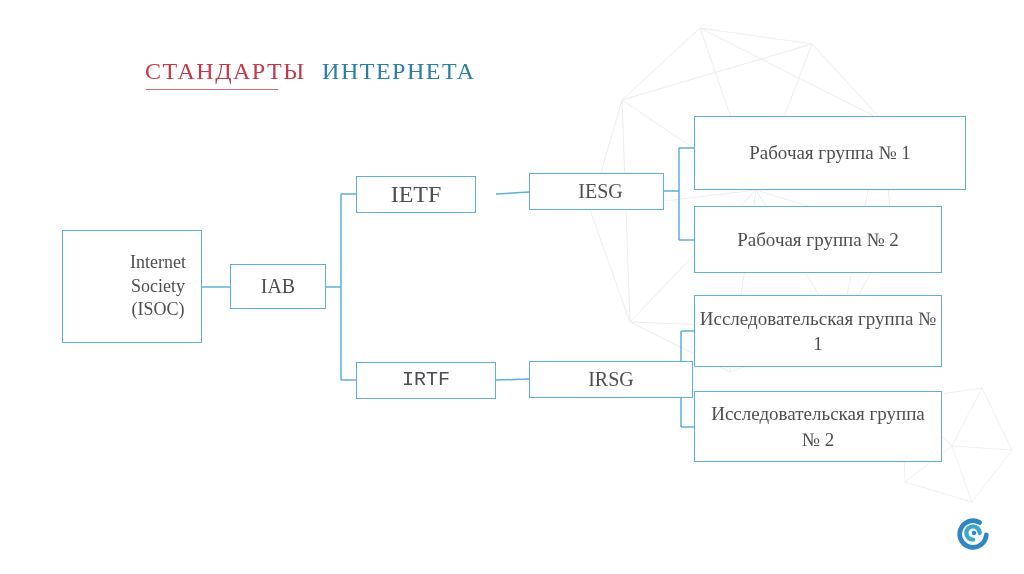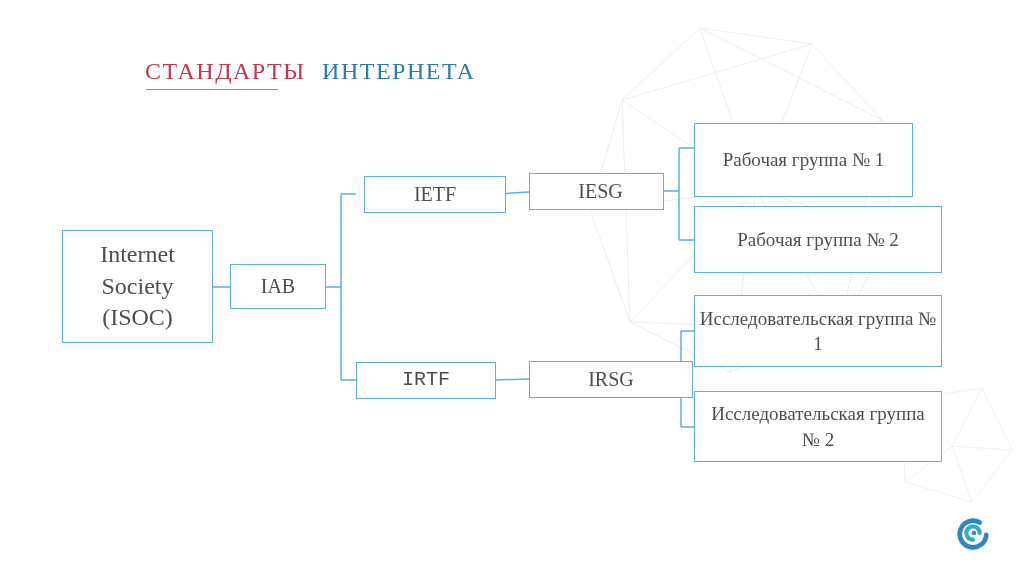--- a/index.html
+++ b/index.html
@@ -31,28 +31,28 @@
     position:absolute;
     border:1.5px solid #5fb0d6;
     background:#ffffff;
     display:flex;align-items:center;justify-content:center;
     text-align:center;
     color:#4e4f52;
     box-sizing:border-box;
     line-height:1.32;
     z-index:2;
   }
-  .box-isoc{left:62px;top:230px;width:151px;height:113px;font-size:24px;}
+  .box-isoc{left:62px;top:230px;width:140px;height:113px;font-size:18px;justify-content:flex-end;}
   .box-isoc .inner{width:86px;}
   .box-iab{left:230px;top:264px;width:96px;height:45px;font-size:20px;}
-  .box-ietf{left:356px;top:176px;width:142px;height:37px;font-size:20px;margin-left:8px;}
+  .box-ietf{left:356px;top:176px;width:120px;height:37px;font-size:24px;}
   .box-iesg{left:529px;top:173px;width:135px;height:37px;font-size:20px;padding-left:8px;}
   .box-irtf{left:356px;top:362px;width:140px;height:37px;font-size:20px;font-family:Liberation Mono, monospace;}
   .box-irsg{left:529px;top:361px;width:164px;height:37px;font-size:20px;}
-  .box-wg1{left:694px;top:123px;width:219px;height:74px;font-size:19px;}
+  .box-wg1{left:694px;top:116px;width:272px;height:74px;font-size:19px;}
   .box-wg2{left:694px;top:206px;width:248px;height:67px;font-size:19px;}
   .box-rg1{left:694px;top:295px;width:248px;height:72px;font-size:19px;padding:0 2px;text-align:center;}
   .box-rg2{left:694px;top:391px;width:248px;height:71px;font-size:19px;padding:0 14px;align-items:center;}
   
   .logo{
     position:absolute;right:32px;bottom:18px;
     display:flex;align-items:center;gap:8px;
     font-family:"Liberation Sans","DejaVu Sans",sans-serif;
   }
   .logo-text{display:flex;flex-direction:column;align-items:flex-start;}

